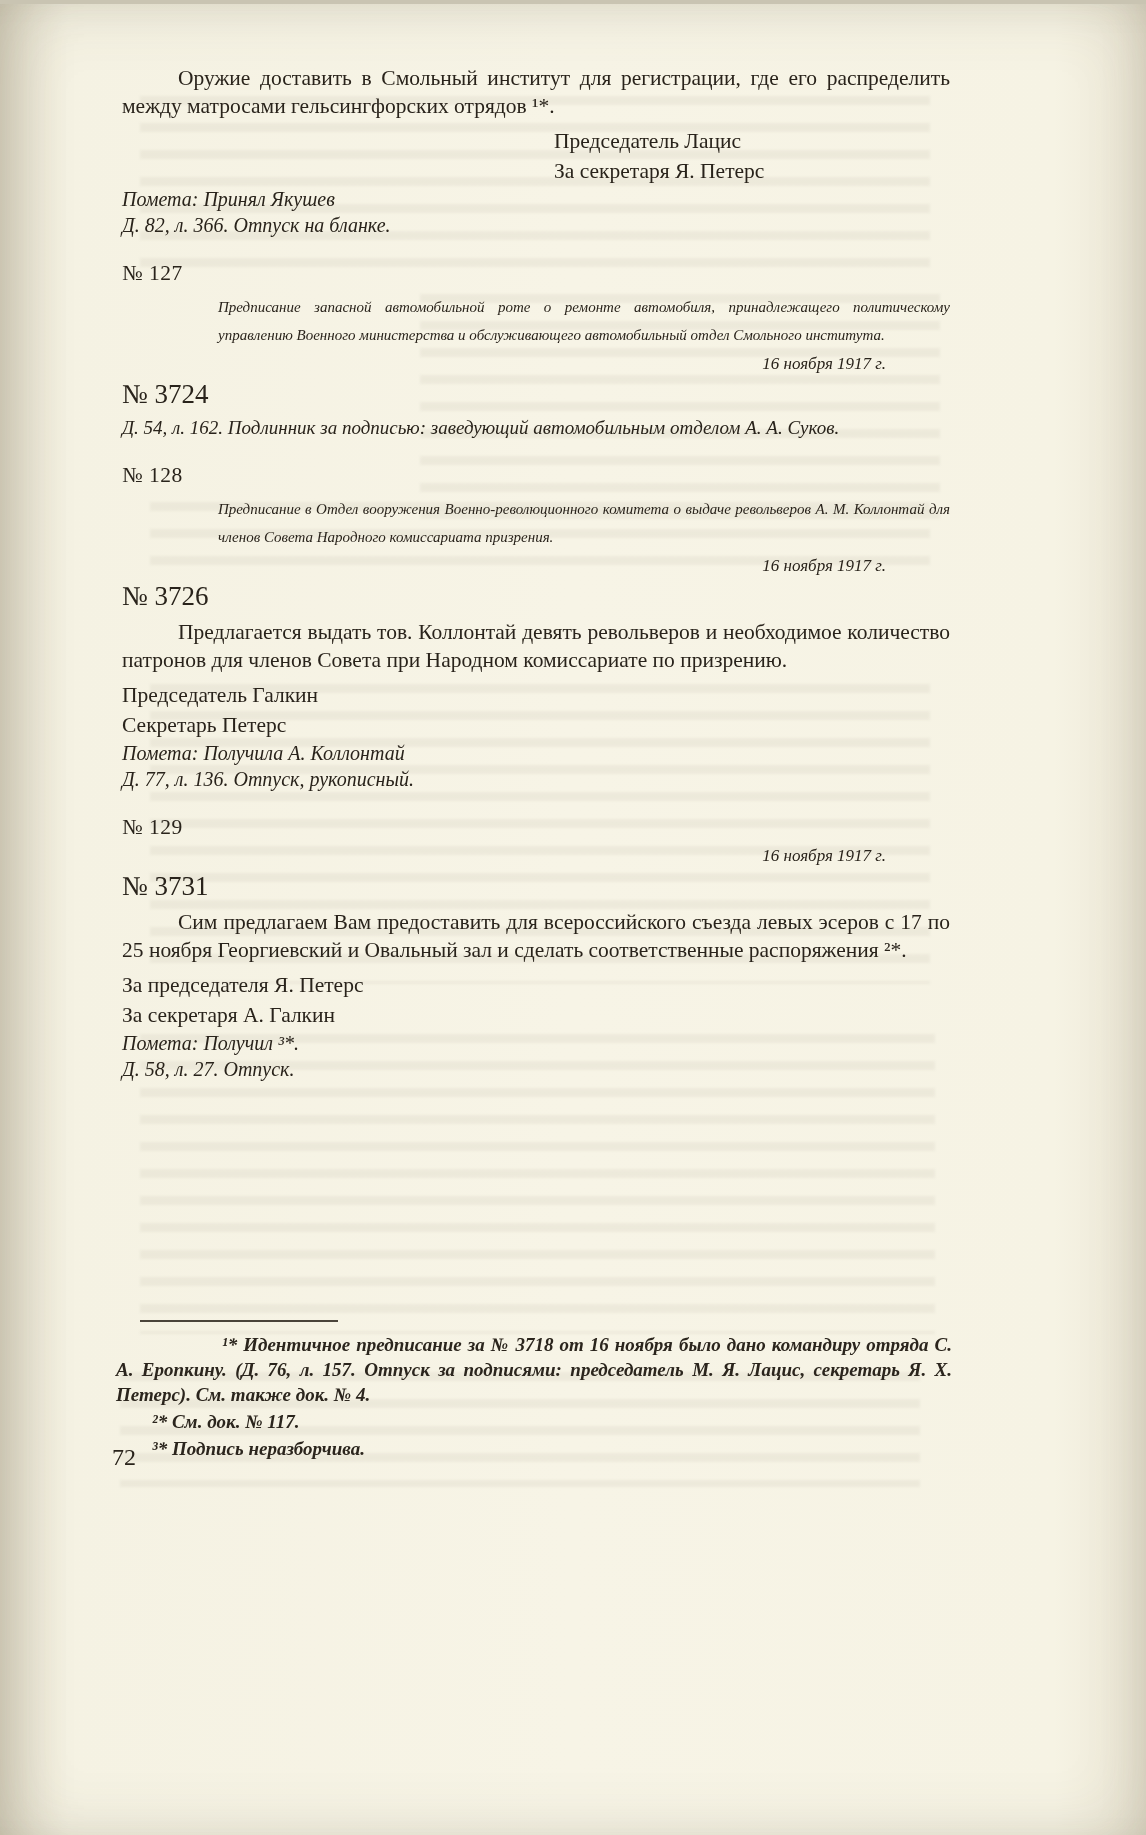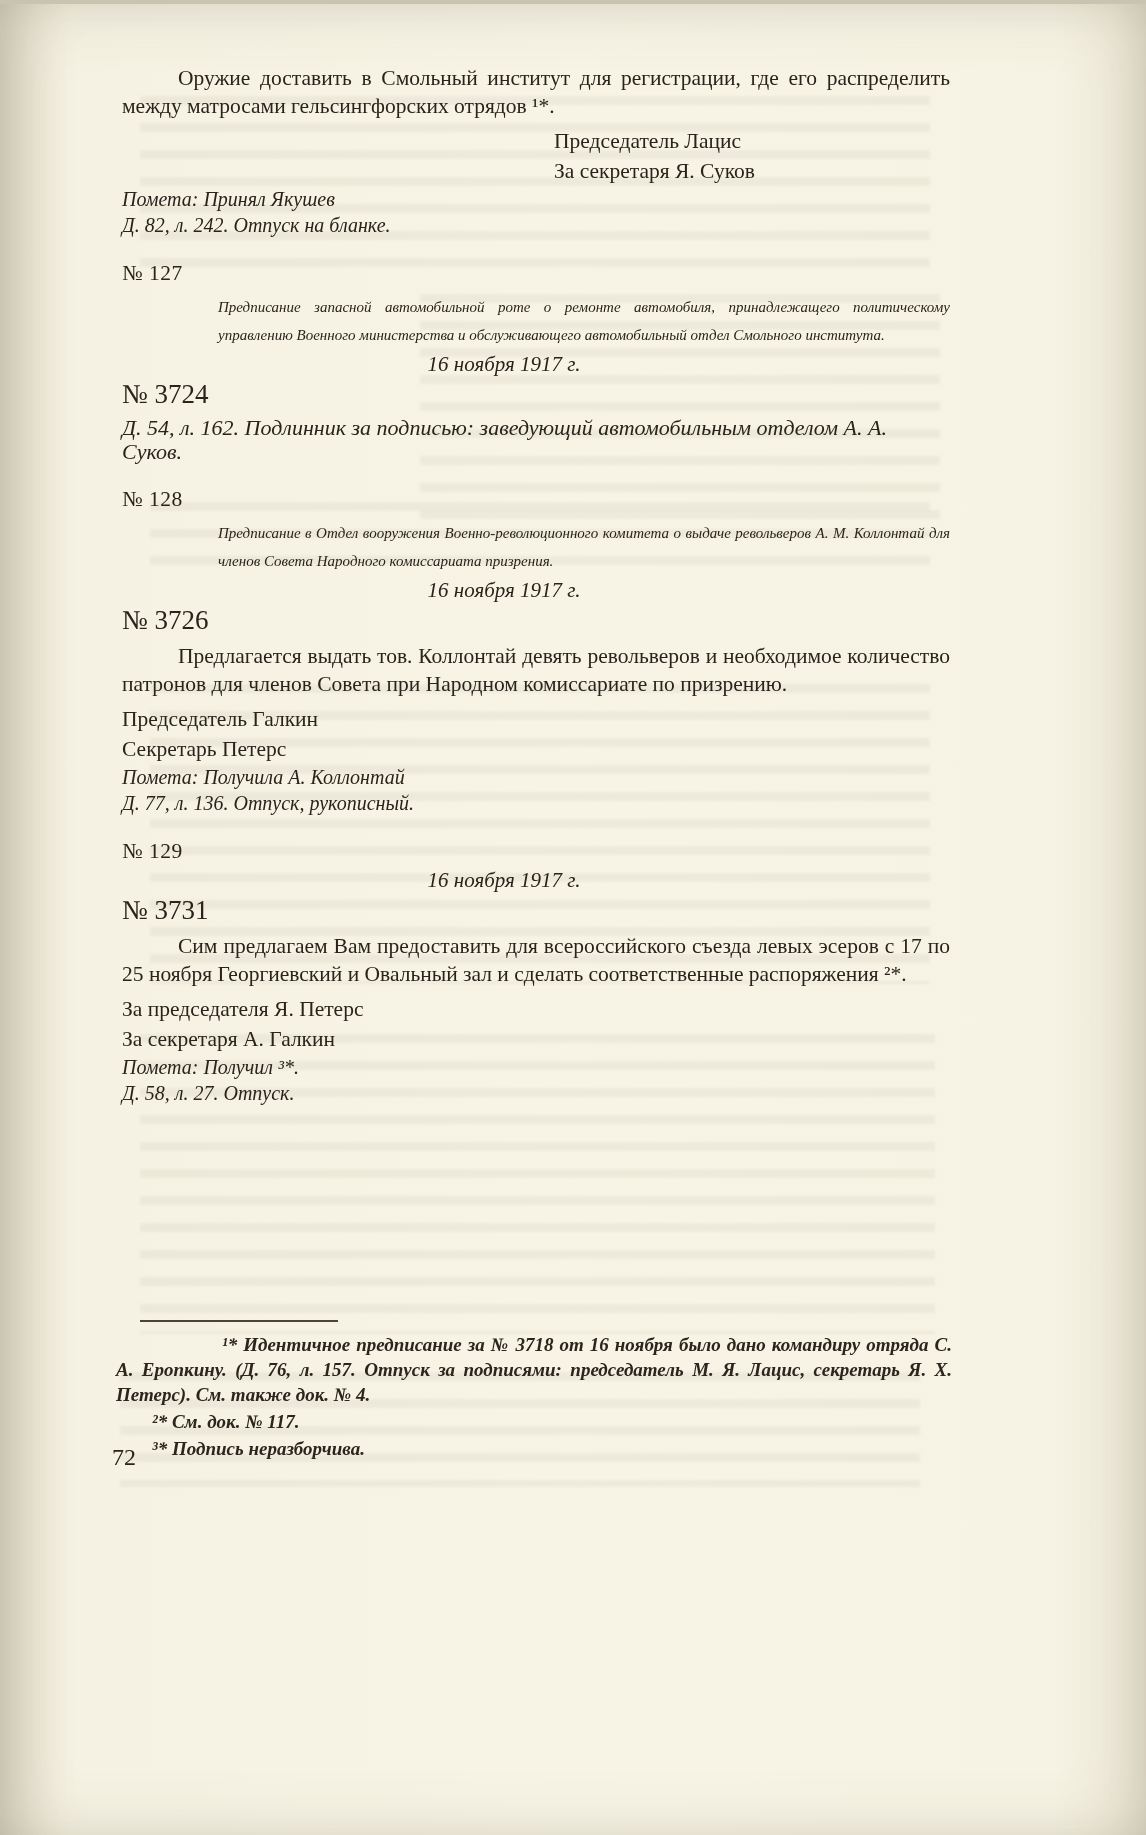--- a/index.html
+++ b/index.html
@@ -71,34 +71,34 @@
   }
   .heading {
     font-style: italic;
     font-size: 15px;
     line-height: 28px;
     margin: 6px 0 0 96px;
     text-align: justify;
   }
   .date-line {
     font-style: italic;
-    font-size: 21px;
+    font-size: 17px;
     line-height: 26px;
-    text-align: center;
+    text-align: right;
     padding-right: 64px;
     margin-top: 2px;
   }
   .arc-num {
     font-size: 27px;
     line-height: 27px;
     margin-top: 4px;
   }
   .source-line {
     font-style: italic;
-    font-size: 22px;
+    font-size: 19px;
     line-height: 24px;
     margin-top: 8px;
   }
 
   .footnotes {
     position: absolute;
     z-index: 2;
     left: 122px;
     top: 1316px;
     width: 830px;
@@ -139,25 +139,25 @@
   <div class="ghost g3"></div>
   <div class="ghost g4"></div>
   <div class="ghost g5"></div>
   <div class="ghost g6"></div>
 
   <div class="content">
 
     <p class="par indent">Оружие доставить в Смольный институт для регистрации, где его распределить между матросами гельсингфорских отрядов ¹*.</p>
     <div class="sig-block sig-left">
       <div class="sig-line">Председатель Лацис</div>
-      <div class="sig-line">За секретаря Я. Суков</div>
+      <div class="sig-line">За секретаря Я. Петерс</div>
     </div>
     <div class="note-block">
       <div class="note-line">Помета: Принял Якушев</div>
-      <div class="note-line">Д. 82, л. 242. Отпуск на бланке.</div>
+      <div class="note-line">Д. 82, л. 366. Отпуск на бланке.</div>
     </div>
 
     <section>
       <div class="doc-num">№ 127</div>
       <p class="heading">Предписание запасной автомобильной роте о ремонте автомобиля, принадлежащего политическому управлению Военного министерства и обслуживающего автомобильный отдел Смольного института.</p>
       <div class="date-line">16 ноября 1917 г.</div>
       <div class="arc-num">№ 3724</div>
       <div class="source-line">Д. 54, л. 162. Подлинник за подписью: заведующий автомобильным отделом А. А. Суков.</div>
     </section>
 

